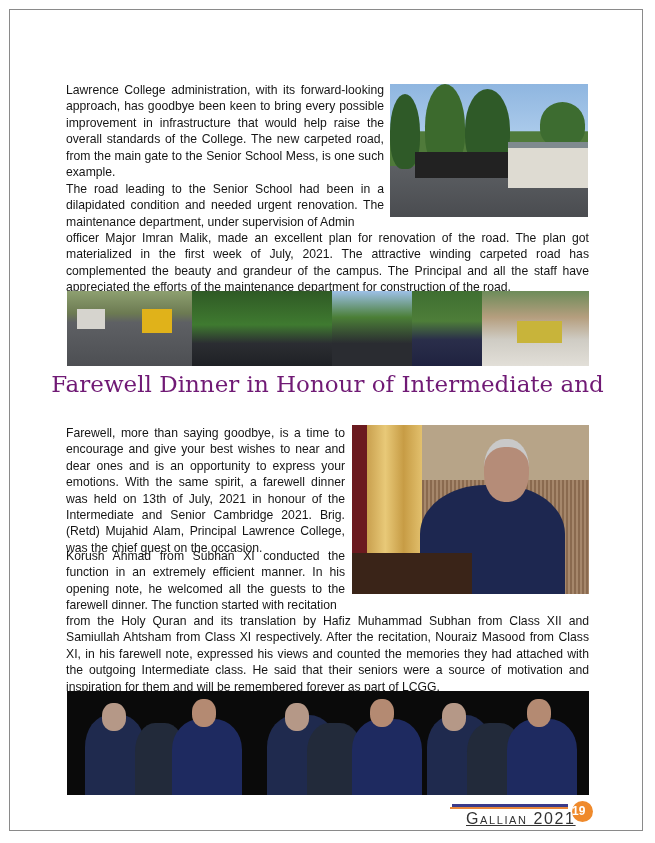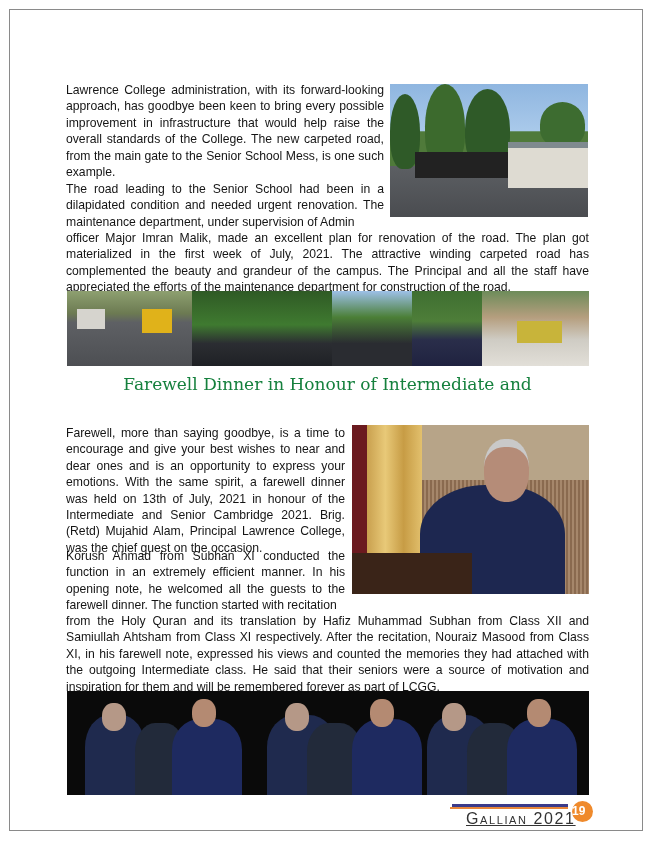--- a/index.html
+++ b/index.html
@@ -12,21 +12,21 @@
     background:
       linear-gradient(180deg, #8fb6e0 0%, #a9c9ea 35%, transparent 36%),
       linear-gradient(180deg, transparent 0%, transparent 62%, #5c5f63 62%, #4a4c50 100%);
     background-color: #4f7a3a; }
   .gate-photo .tree { position: absolute; border-radius: 50% 50% 40% 40%; background: #2f5a28; }
   .gate-photo .house { position: absolute; left: 118px; top: 58px; width: 80px; height: 40px; background: #dedbd2; border-top: 6px solid #7f8a8f; }
   .gate-photo .gate { position: absolute; left: 25px; top: 68px; width: 95px; height: 26px; background: #222; }
   .road-strip { left: 67px; top: 291px; width: 522px; height: 75px;
     background: linear-gradient(90deg, #6f7173 0%, #5a5c60 24%, #3f6b30 25%, #2d2f33 45%, #4f8036 55%, #2a2c31 70%, #7b8a72 78%, #c9c5bd 100%); }
   .road-strip .seg { position: absolute; top: 0; height: 75px; }
-  .title2 { position: absolute; left: 0; width: 655px; top: 372px; text-align: center; font-family: "DejaVu Serif", serif; font-size: 17px; line-height: 24px; color: #15803d; }
+  .title2 { position: absolute; left: 0; width: 655px; top: 372px; text-align: center; font-family: "DejaVu Serif", serif; font-size: 23px; line-height: 24px; color: #701a75; }
   .speech-photo { left: 352px; top: 425px; width: 237px; height: 169px; background: #b7a488; }
   .speech-photo .curtain { position: absolute; left: 15px; top: 0; width: 55px; height: 135px; background: linear-gradient(90deg, #c9a04e, #e8c978, #c79c45, #e2c06d); }
   .speech-photo .red { position: absolute; left: 0; top: 0; width: 15px; height: 169px; background: #6b1a1f; }
   .speech-photo .panel { position: absolute; left: 70px; top: 55px; width: 167px; height: 114px; background: repeating-linear-gradient(90deg, #8a6a4f 0 2px, #a6876b 2px 4px); }
   .speech-photo .podium { position: absolute; left: 0; top: 128px; width: 120px; height: 41px; background: #3a2418; }
   .speech-photo .man { position: absolute; left: 68px; top: 60px; width: 145px; height: 109px; background: #1d2750; border-radius: 45% 45% 0 0; }
   .speech-photo .head { position: absolute; left: 132px; top: 14px; width: 45px; height: 55px; background: #b58c78; border-radius: 45%; border-top: 8px solid #c9c9c9; }
   .award-photo { left: 67px; top: 691px; width: 522px; height: 104px; background: #0a0a0a; }
   .award-photo .p { position: absolute; bottom: 0; border-radius: 40% 40% 0 0; }
   .award-photo .h { position: absolute; border-radius: 45%; background: #b48a72; }

